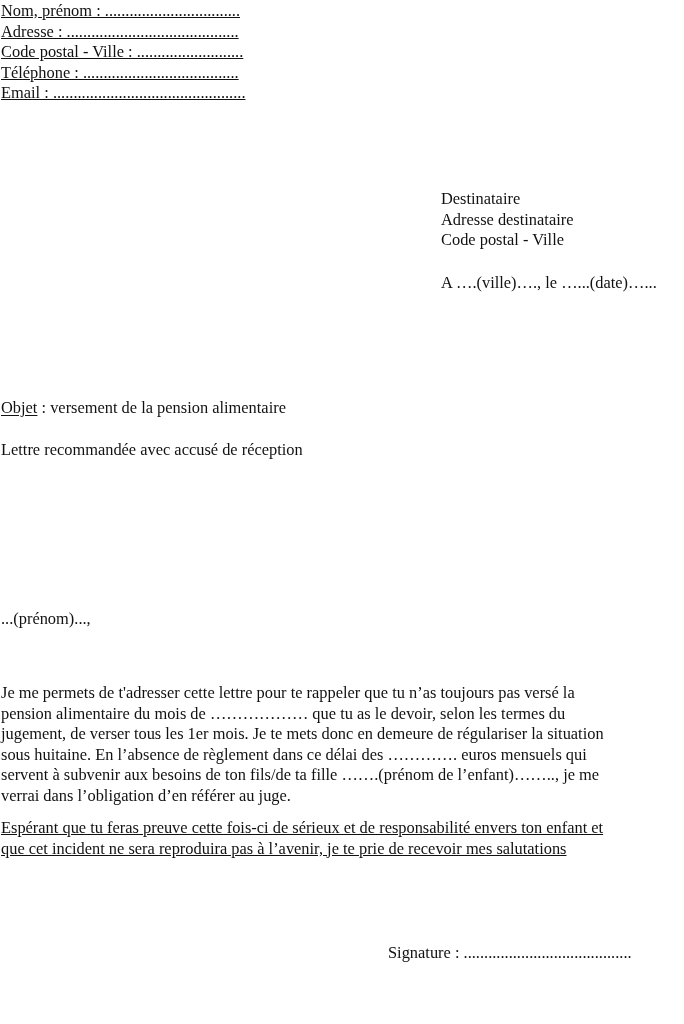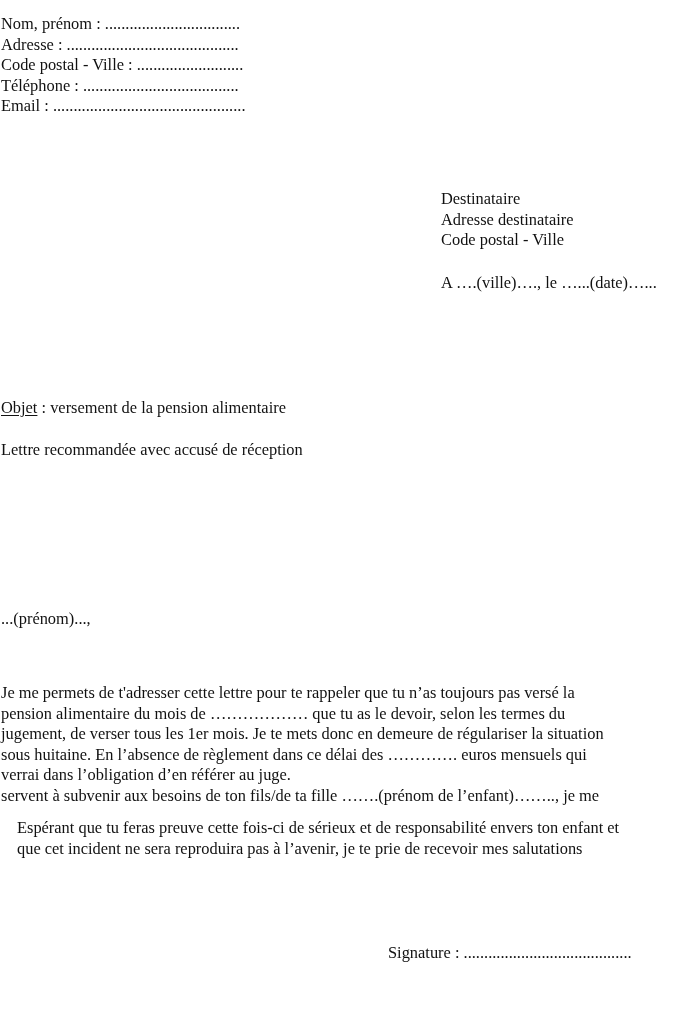--- a/index.html
+++ b/index.html
@@ -15,29 +15,29 @@
     font-family: "Liberation Serif", "DejaVu Serif", serif;
     font-size: 16.4px;
     color: #111111;
   }
   .abs { position: absolute; }
   .line {
     white-space: nowrap;
     line-height: 20.6px;
     height: 20.6px;
   }
-  .sender { left: 1px; top: 14px; }
+  .sender { left: 1px; top: 1px; text-decoration: underline; }
   .recipient { left: 441px; top: 189px; }
   .date-line { left: 441px; top: 273px; }
   .subject { left: 1px; top: 398px; }
   .subject .u { text-decoration: underline; text-underline-offset: 2px; }
   .registered { left: 1px; top: 440px; }
   .salutation { left: 1px; top: 609px; }
   .body-para { left: 1px; top: 671px; width: 684px; margin-top: 12px; }
-  .closing-para { left: 17px; top: 818px; width: 552px; }
+  .closing-para { left: 1px; top: 818px; width: 552px; text-decoration: underline; }
   .signature { left: 388px; top: 943px; }
 </style>
 </head>
 <body>
 
 <div>
 
   <div class="abs sender">
     <div class="line">Nom, prénom : .................................</div>
     <div class="line">Adresse : ..........................................</div>
@@ -60,22 +60,22 @@
 
   <div class="abs line registered">Lettre recommandée avec accusé de réception</div>
 
   <div class="abs line salutation">...(prénom)...,</div>
 
   <div class="abs body-para">
     <div class="line">Je me permets de t'adresser cette lettre pour te rappeler que tu n’as toujours pas versé la</div>
     <div class="line">pension alimentaire du mois de ……………… que tu as le devoir, selon les termes du</div>
     <div class="line">jugement, de verser tous les 1er mois. Je te mets donc en demeure de régulariser la situation</div>
     <div class="line">sous huitaine. En l’absence de règlement dans ce délai des …………. euros mensuels qui</div>
+    <div class="line">servent à subvenir aux besoins de ton fils/de ta fille …….(prénom de l’enfant)……..,  je me</div>
     <div class="line">verrai dans l’obligation d’en référer au juge.</div>
-    <div class="line">servent à subvenir aux besoins de ton fils/de ta fille …….(prénom de l’enfant)……..,  je me</div>
   </div>
 
   <div class="abs closing-para">
     <div class="line">Espérant que tu feras preuve cette fois-ci de sérieux et de responsabilité envers ton enfant et</div>
     <div class="line">que cet incident ne sera reproduira pas à l’avenir, je te prie de recevoir mes salutations</div>
   </div>
 
   <div class="abs line signature">Signature : .........................................</div>
 
 </div>

